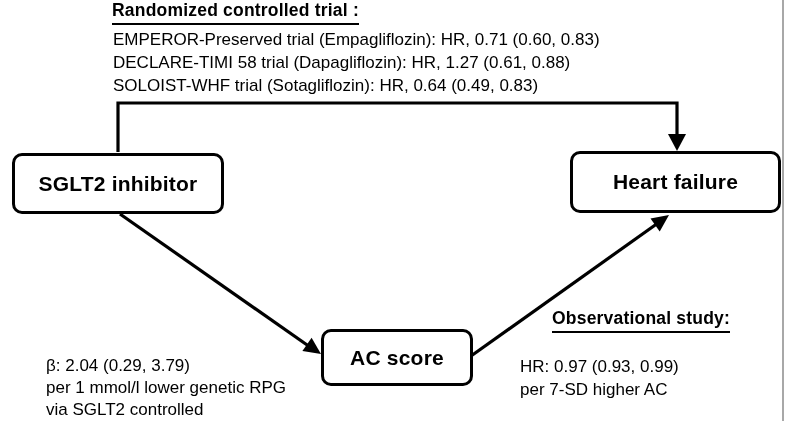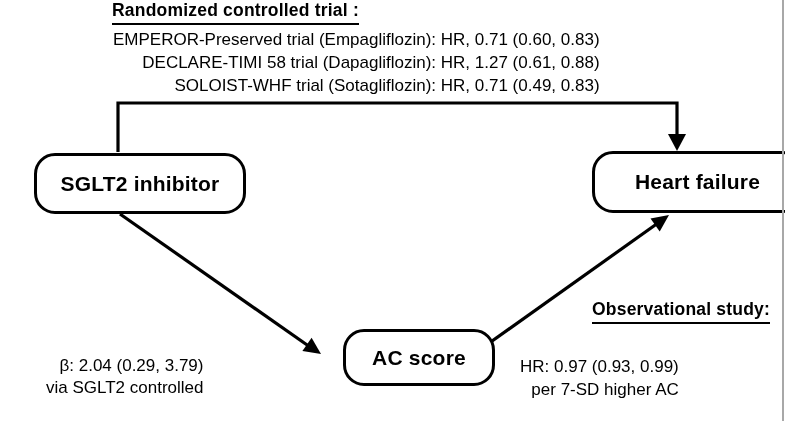--- a/index.html
+++ b/index.html
@@ -16,53 +16,52 @@
     position: absolute;
     left: 0; top: 0;
     width: 785px; height: 421px;
     z-index: 1;
   }
   .node {
     position: absolute;
     box-sizing: border-box;
     background: #ffffff;
     border: 3.5px solid #000000;
-    border-radius: 21px;
+    border-radius: 10px;
     display: flex;
     align-items: center;
     justify-content: center;
     z-index: 2;
-    margin-left: 22px;
   }
   .node-label {
     font-weight: 700;
     font-size: 21px;
     letter-spacing: 0.2px;
     white-space: nowrap;
   }
   .node-exposure { left: 12px;  top: 153px; width: 212px; height: 61px; }
   .node-outcome  { left: 570px; top: 151px; width: 211px; height: 62px; }
   .node-mediator { left: 321px; top: 329px; width: 152px; height: 57px; }
   .tblock { position: absolute; z-index: 3; white-space: nowrap; }
   .heading-text {
     display: inline-block;
     font-weight: 700;
     font-size: 17.5px;
     line-height: 24px;
     letter-spacing: 0.2px;
     border-bottom: 2.2px solid #000000;
     padding-bottom: 1px;
   }
-  .body-lines { font-size: 17px; text-align: right; }
+  .body-lines { font-size: 17px; }
   .rct-lines      { left: 113px; top: 28px;  line-height: 23.2px; }
   .mr-lines       { left: 2px;   top: 355px; line-height: 22px; margin-left: 44px; }
   .obs-lines      { left: 520px; top: 356px; line-height: 22.5px; }
   .rct-heading    { left: 112px; top: -2px; }
   .mr-heading     { left: 1px;   top: 314px; }
-  .obs-heading    { left: 552px; top: 297px; margin-left: 40px; }
+  .obs-heading    { left: 552px; top: 306px; }
   .edge-line {
     position: absolute;
     left: 782px; top: 0;
     width: 1.5px; height: 421px;
     background: #a8a8a8;
     z-index: 4;
   }
 </style>
 </head>
 <body>
@@ -90,25 +89,26 @@
   <div class="node node-outcome">
     <span class="node-label">Heart failure</span>
   </div>
 
   <div class="tblock rct-heading">
     <span class="heading-text">Randomized controlled trial :</span>
   </div>
   <div class="tblock body-lines rct-lines">
     <div>EMPEROR-Preserved trial (Empagliflozin): HR, 0.71 (0.60, 0.83)</div>
     <div>DECLARE-TIMI 58 trial (Dapagliflozin): HR, 1.27 (0.61, 0.88)</div>
-    <div>SOLOIST-WHF trial (Sotagliflozin): HR, 0.71 (0.49, 0.83)</div>
+    <div>SOLOIST-WHF trial (Sotagliflozin): HR, 0.64 (0.49, 0.83)</div>
   </div>
 
   <div class="tblock body-lines mr-lines">
     <div>β: 2.04 (0.29, 3.79)</div>
+    <div>per 1 mmol/l lower genetic RPG</div>
     <div>via SGLT2 controlled</div>
   </div>
 
   <div class="tblock obs-heading">
     <span class="heading-text">Observational study:</span>
   </div>
   <div class="tblock body-lines obs-lines">
     <div>HR: 0.97 (0.93, 0.99)</div>
     <div>per 7-SD higher AC</div>
   </div>

